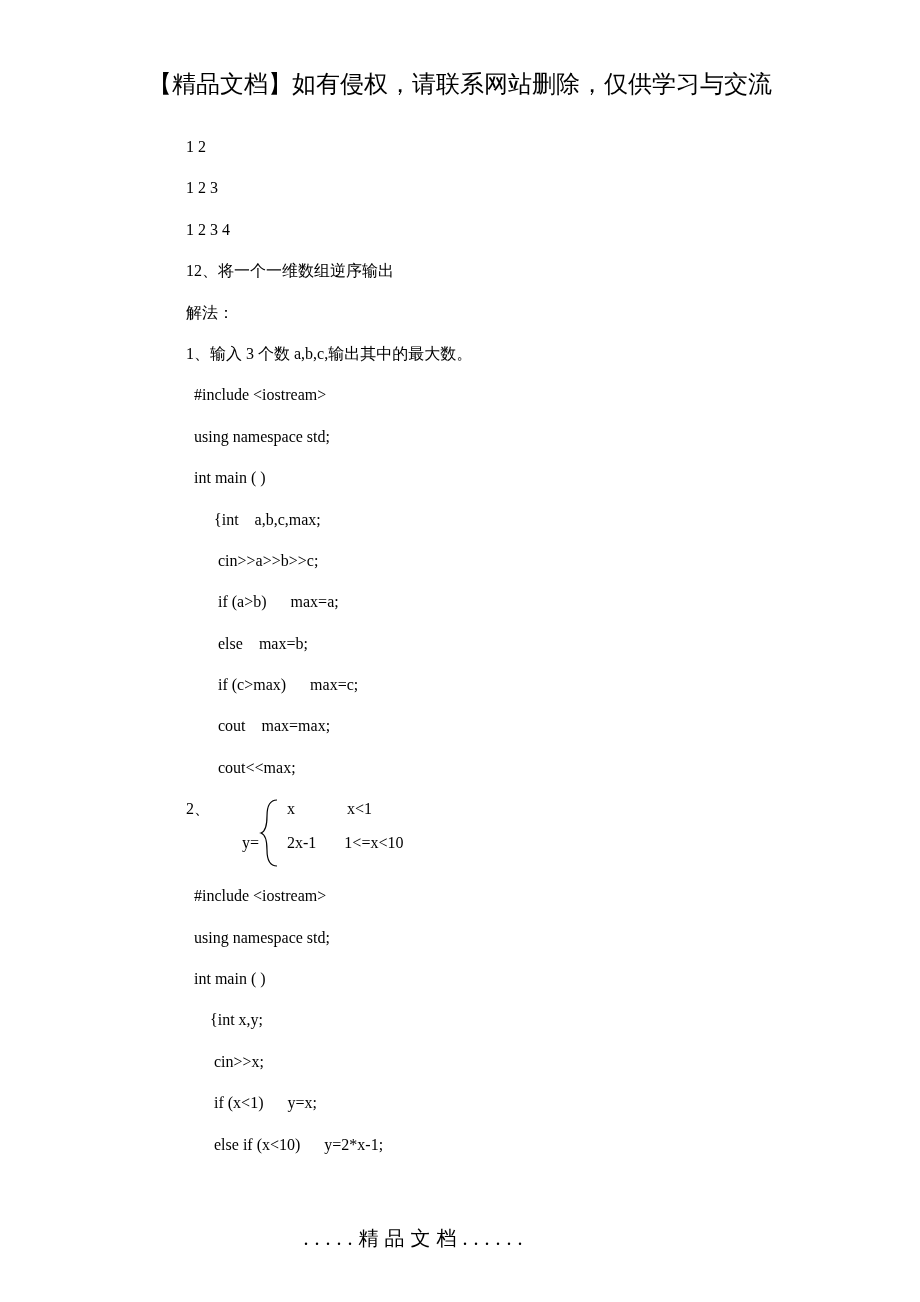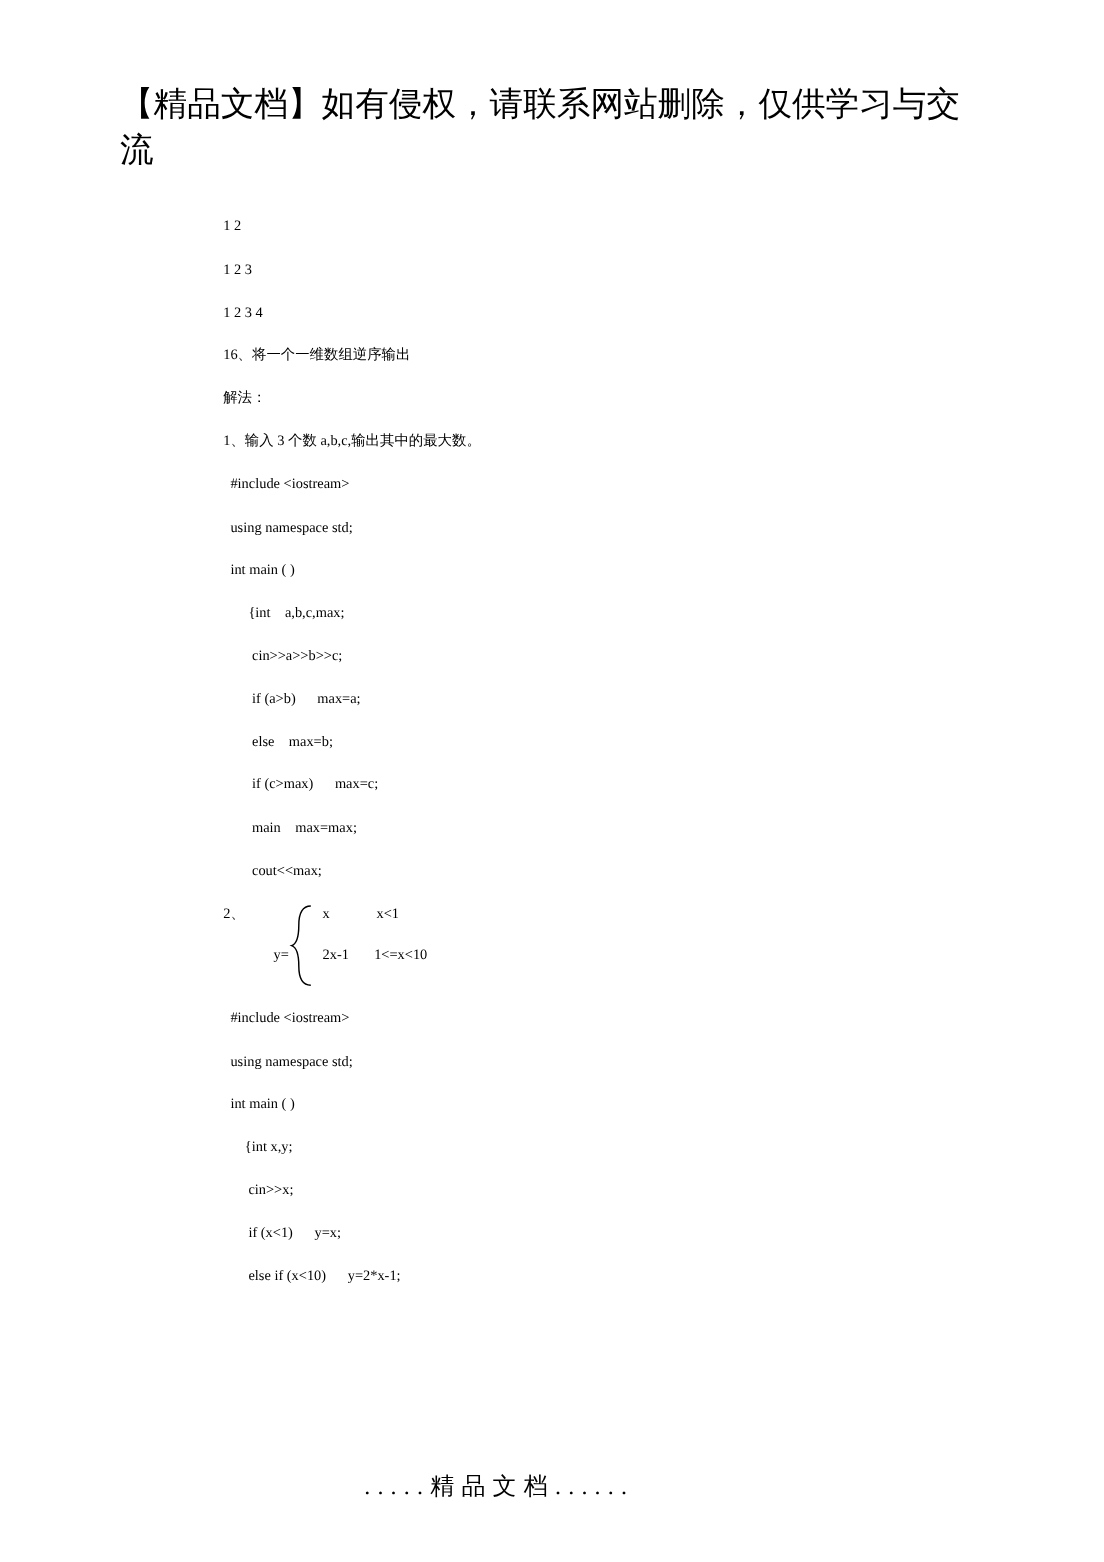--- a/index.html
+++ b/index.html
@@ -11,28 +11,29 @@
     width: 920px;
     min-height: 1302px;
     font-family: "Songti SC", "SimSun", serif;
     color: #000;
     box-sizing: border-box;
   }
   .page {
     padding: 68px 100px 40px 100px;
   }
   .title {
-    font-size: 28px;
+    font-size: 24px;
     font-weight: 400;
     letter-spacing: 0px;
     margin-bottom: 36px;
+    text-align: center;
   }
   .content {
     padding-left: 86px;
-    font-size: 12px;
+    font-size: 16px;
     line-height: 1.4;
     font-family: "Times New Roman", "SimSun", serif;
     margin-top: 28px;
   }
   .line {
     margin: 0 0 19px 0;
     white-space: pre;
   }
   .footer {
     position: absolute;
@@ -67,32 +68,32 @@
 <body>
 
 <div class="page">
 
   <div class="title">【精品文档】如有侵权，请联系网站删除，仅供学习与交流</div>
 
   <div class="content">
     <div class="line">1 2</div>
     <div class="line">1 2 3</div>
     <div class="line">1 2 3 4</div>
-    <div class="line">16、将一个一维数组逆序输出</div>
+    <div class="line">12、将一个一维数组逆序输出</div>
     <div class="line">解法：</div>
     <div class="line">1、输入 3 个数 a,b,c,输出其中的最大数。</div>
     <div class="line">  #include &lt;iostream&gt;</div>
     <div class="line">  using namespace std;</div>
     <div class="line">  int main ( )</div>
     <div class="line">       {int    a,b,c,max;</div>
     <div class="line">        cin&gt;&gt;a&gt;&gt;b&gt;&gt;c;</div>
     <div class="line">        if (a&gt;b)      max=a;</div>
     <div class="line">        else    max=b;</div>
     <div class="line">        if (c&gt;max)      max=c;</div>
-    <div class="line">        main    max=max;</div>
+    <div class="line">        cout    max=max;</div>
     <div class="line">        cout&lt;&lt;max;</div>
 
     <div style="margin-bottom:19px;">
       <div style="display:flex; align-items:flex-start;">
         <span style="white-space:pre;">2、</span>
         <span style="white-space:pre; padding-top:34px;">        y=</span>
         <span class="brace-wrap">
           <svg class="brace-svg" width="22" height="70" viewBox="0 0 22 70">
             <path d="M18 2 Q8 2 8 18 Q8 33 2 35 Q8 37 8 52 Q8 68 18 68" fill="none" stroke="#000" stroke-width="1.2"></path>
           </svg>

